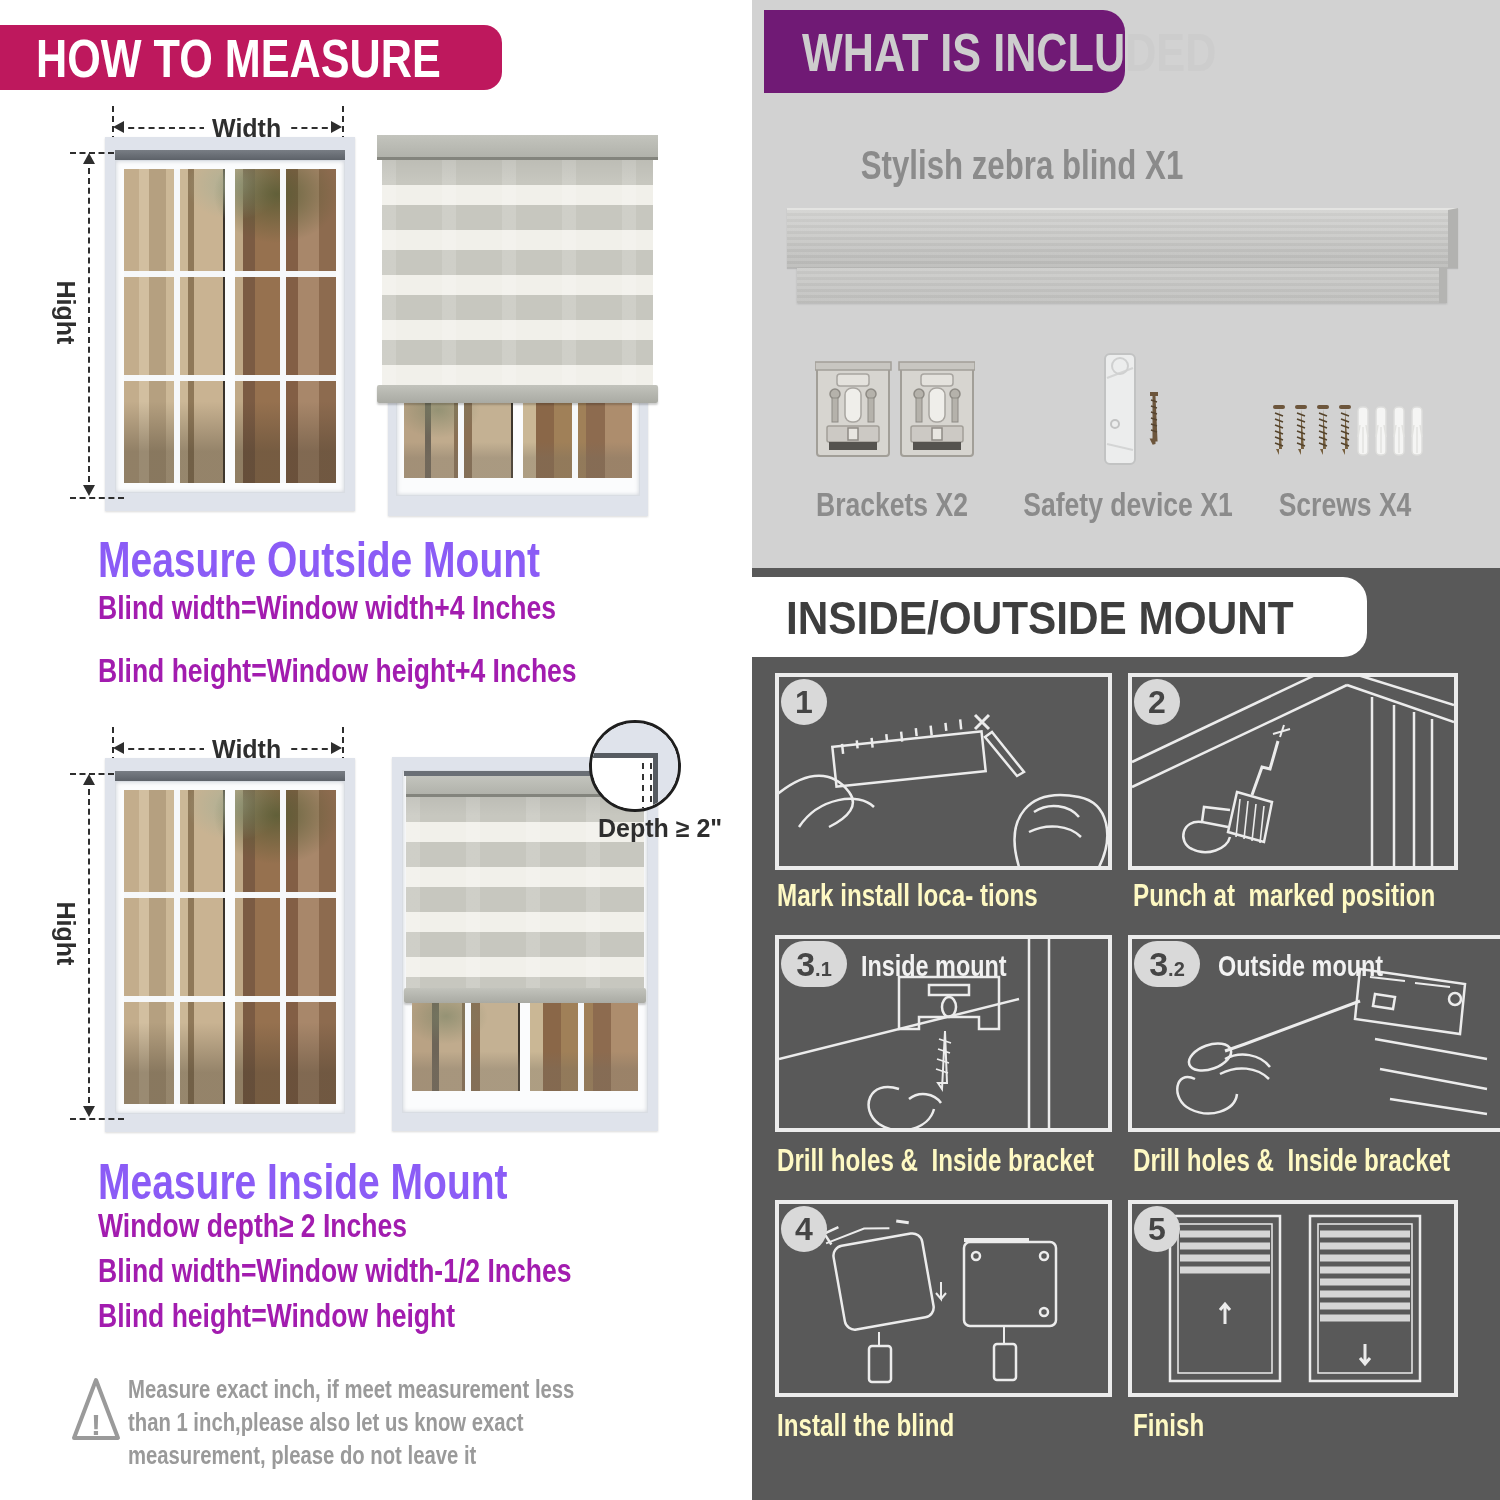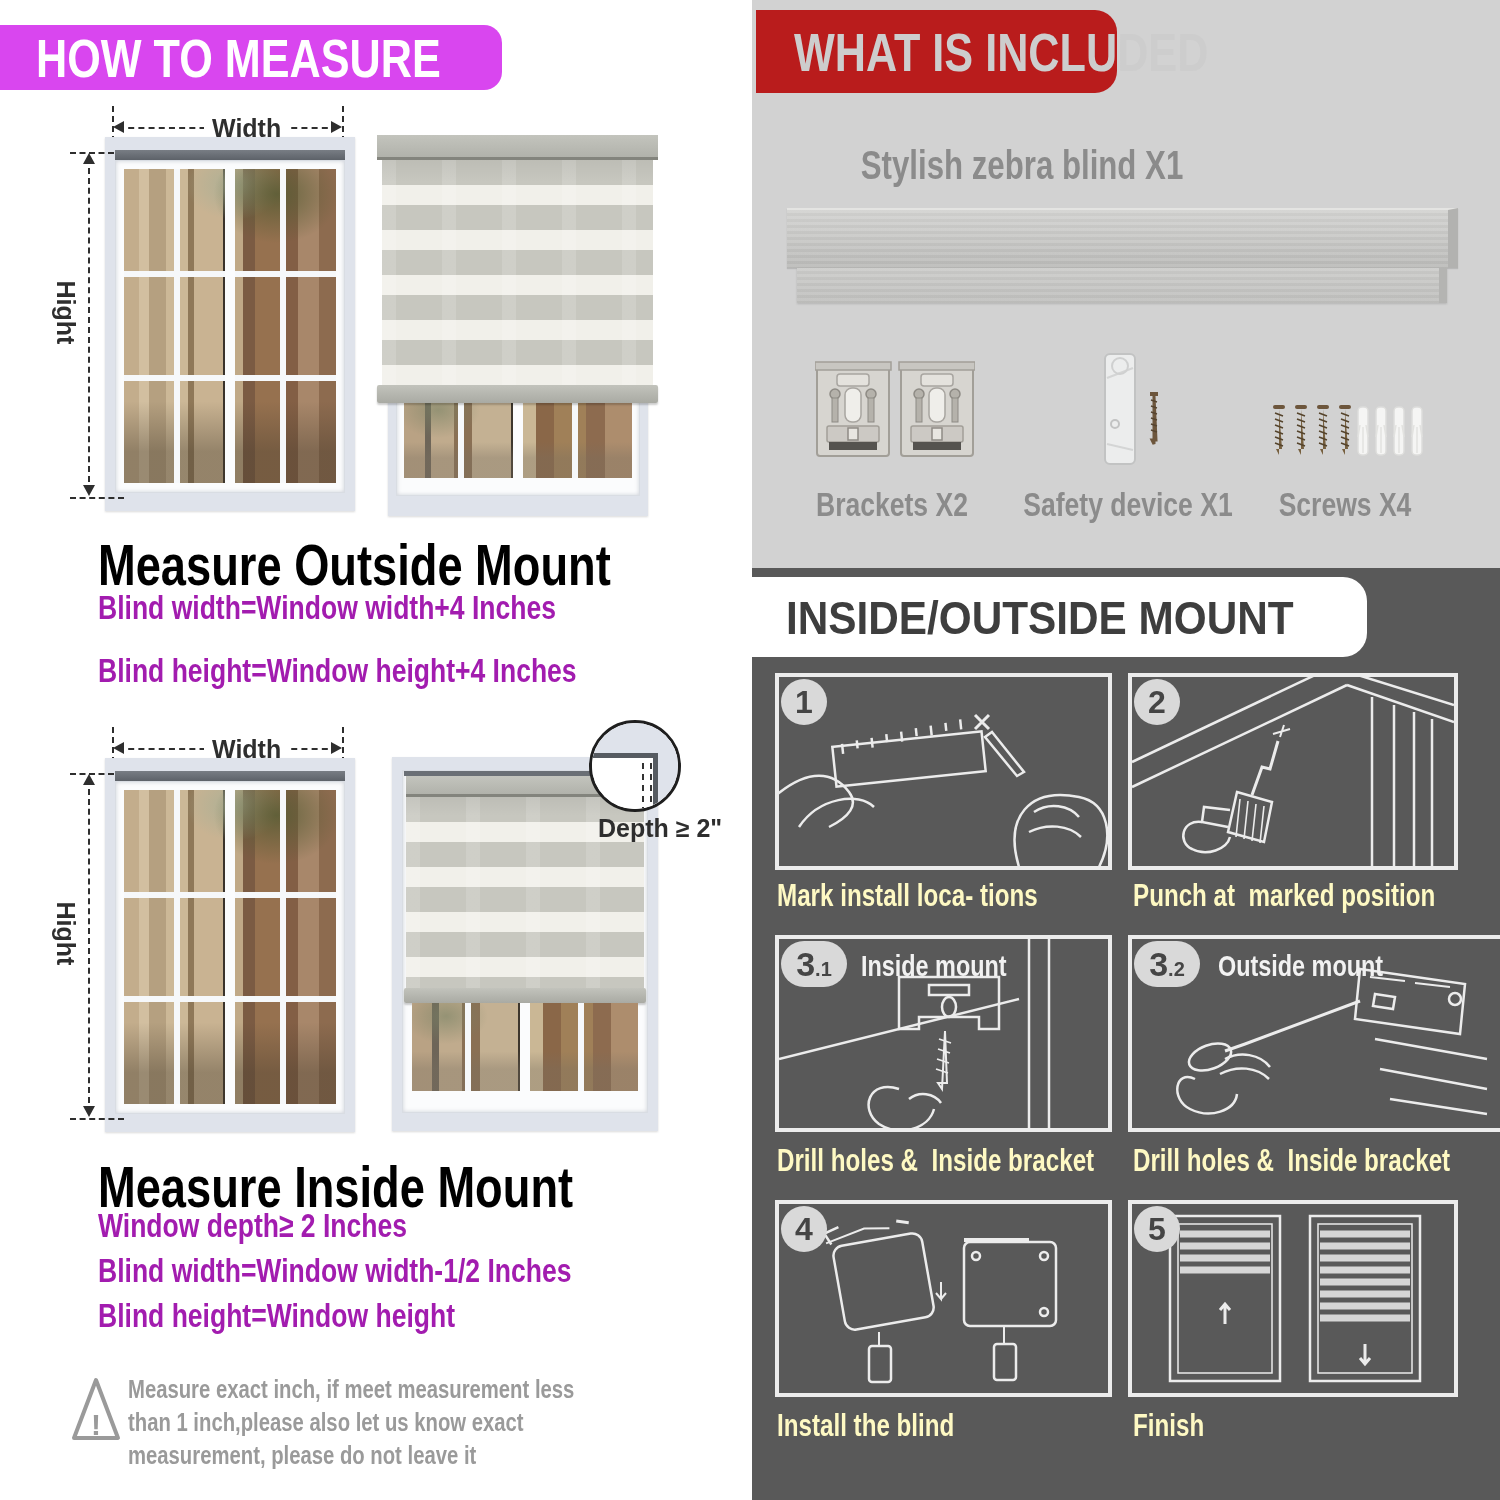--- a/index.html
+++ b/index.html
@@ -5,21 +5,21 @@
   * { margin:0; padding:0; box-sizing:border-box; }
   html,body { width:1500px; height:1500px; background:#fff; font-family:"Liberation Sans", sans-serif; }
   #page { position:relative; width:1500px; height:1500px; overflow:hidden; background:#fff; }
   .abs { position:absolute; }
   .t { position:absolute; font-weight:bold; white-space:pre; }
   .sx { display:inline-block; transform:scaleX(0.78); transform-origin:0 50%; }
   .ctr { transform:translateX(-50%); }
   .ctr .sx { transform-origin:50% 50%; }
 
   
-  .hdr-left { position:absolute; left:0; top:25px; width:502px; height:65px; background:#d946ef; border-radius:0 18px 18px 0; }
+  .hdr-left { position:absolute; left:0; top:25px; width:502px; height:65px; background:#be185d; border-radius:0 18px 18px 0; }
   .hdr-left span.txt { position:absolute; left:36px; top:50%; transform:translateY(-50%) scaleX(0.8); transform-origin:0 50%; font-weight:bold; font-size:54px; color:#fff; white-space:pre; }
 
   
   .window { position:absolute; background:#dfe3eb; box-shadow:0 1px 2px rgba(0,0,0,0.15); }
   .rail { position:absolute; left:10px; right:10px; top:13px; height:10px; background:linear-gradient(180deg,#787d84,#5d6269); }
   .wframe { position:absolute; left:10px; right:10px; top:23px; bottom:18px; background:#fbfcfd; border:1px solid #d9dde3; box-shadow:inset 0 0 4px rgba(120,130,145,.35); }
   .panes { position:absolute; left:19px; right:19px; top:32px; bottom:28px; }
   .panes3 {
     background-image:
       linear-gradient(90deg, transparent calc(50% - 5px), #fbfcfd calc(50% - 5px), #fbfcfd calc(50% + 5px), transparent calc(50% + 5px)),
@@ -49,29 +49,29 @@
       repeating-linear-gradient(90deg, rgba(255,255,255,.14) 0 14px, rgba(255,255,255,0) 14px 60px),
       repeating-linear-gradient(180deg, #c7c7bf 0 25px, #f1f0ea 25px 45px); }
   .botbar { position:absolute; background:linear-gradient(180deg,#c2c3bc,#a9aaa3); border-radius:2px; box-shadow:0 2px 2px rgba(0,0,0,.2); }
 
   
   .dash-v { position:absolute; width:0; border-left:2px dashed #2e2e2e; }
   .dash-h { position:absolute; height:0; border-top:2px dashed #2e2e2e; }
   .arr { position:absolute; width:0; height:0; border:solid transparent; }
   .lbl { position:absolute; font-weight:bold; color:#2e2e2e; white-space:pre; }
 
-  .h2t { font-size:58px; color:#000000; }
+  .h2t { font-size:50px; color:#8b5cf6; }
   .bodyl { font-size:34px; color:#a21caf; }
 
   
   .dcircle { position:absolute; left:589px; top:720px; width:92px; height:92px; border:3px solid #1f1f1f; border-radius:50%; background:#fff; overflow:hidden; z-index:6; }
 
   
   .rt { position:absolute; left:752px; top:0; width:748px; height:568px; background:#d2d2d2; }
-  .hdr-included { position:absolute; left:4px; top:10px; width:361px; height:83px; background:#b91c1c; border-radius:0 22px 22px 0; }
+  .hdr-included { position:absolute; left:12px; top:10px; width:361px; height:83px; background:#701a75; border-radius:0 22px 22px 0; }
   .hdr-included span.txt { position:absolute; left:38px; top:50%; transform:translateY(-50%) scaleX(0.8); transform-origin:0 50%; font-weight:bold; font-size:54px; color:#cdcdcd; white-space:pre; }
   .bar1 { position:absolute; left:35px; top:208px; width:671px; height:60px;
      background:repeating-linear-gradient(180deg, rgba(255,255,255,.09) 0 3px, rgba(0,0,0,0.02) 3px 6px), linear-gradient(180deg,#d2d2d0 0%,#c6c6c4 55%,#babab8 100%);
      border-top:2px solid #e4e4e2; border-right:10px solid #b2b2b0; box-shadow:0 1px 1px rgba(0,0,0,.12); }
   .bar2 { position:absolute; left:45px; top:268px; width:650px; height:35px;
      background:repeating-linear-gradient(180deg, rgba(255,255,255,.09) 0 3px, rgba(0,0,0,0.02) 3px 6px), linear-gradient(180deg,#cbcbc9,#bfbfbd); border-right:8px solid #b4b4b2; box-shadow:0 1px 2px rgba(0,0,0,.15); }
   .itemlbl { font-size:34px; color:#8b8b8b; }
 
   .rb { position:absolute; left:752px; top:568px; width:748px; height:932px; background:#595959; }
   .hdr-mount { position:absolute; left:0; top:9px; width:615px; height:80px; background:#fff; border-radius:0 24px 24px 0; }

